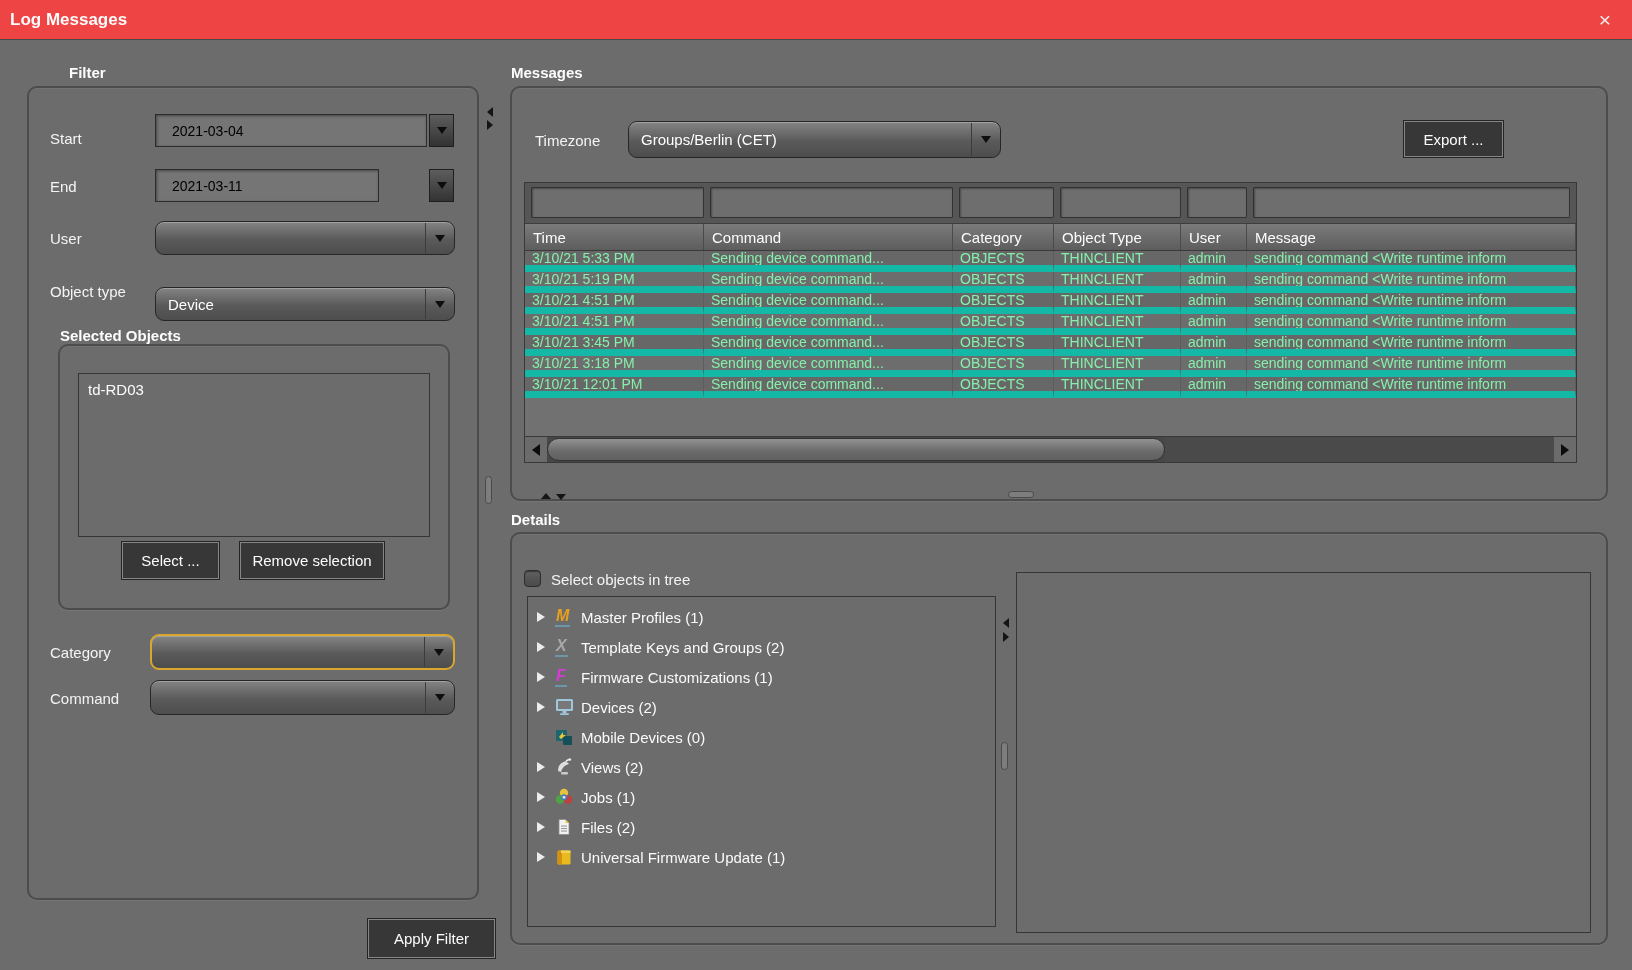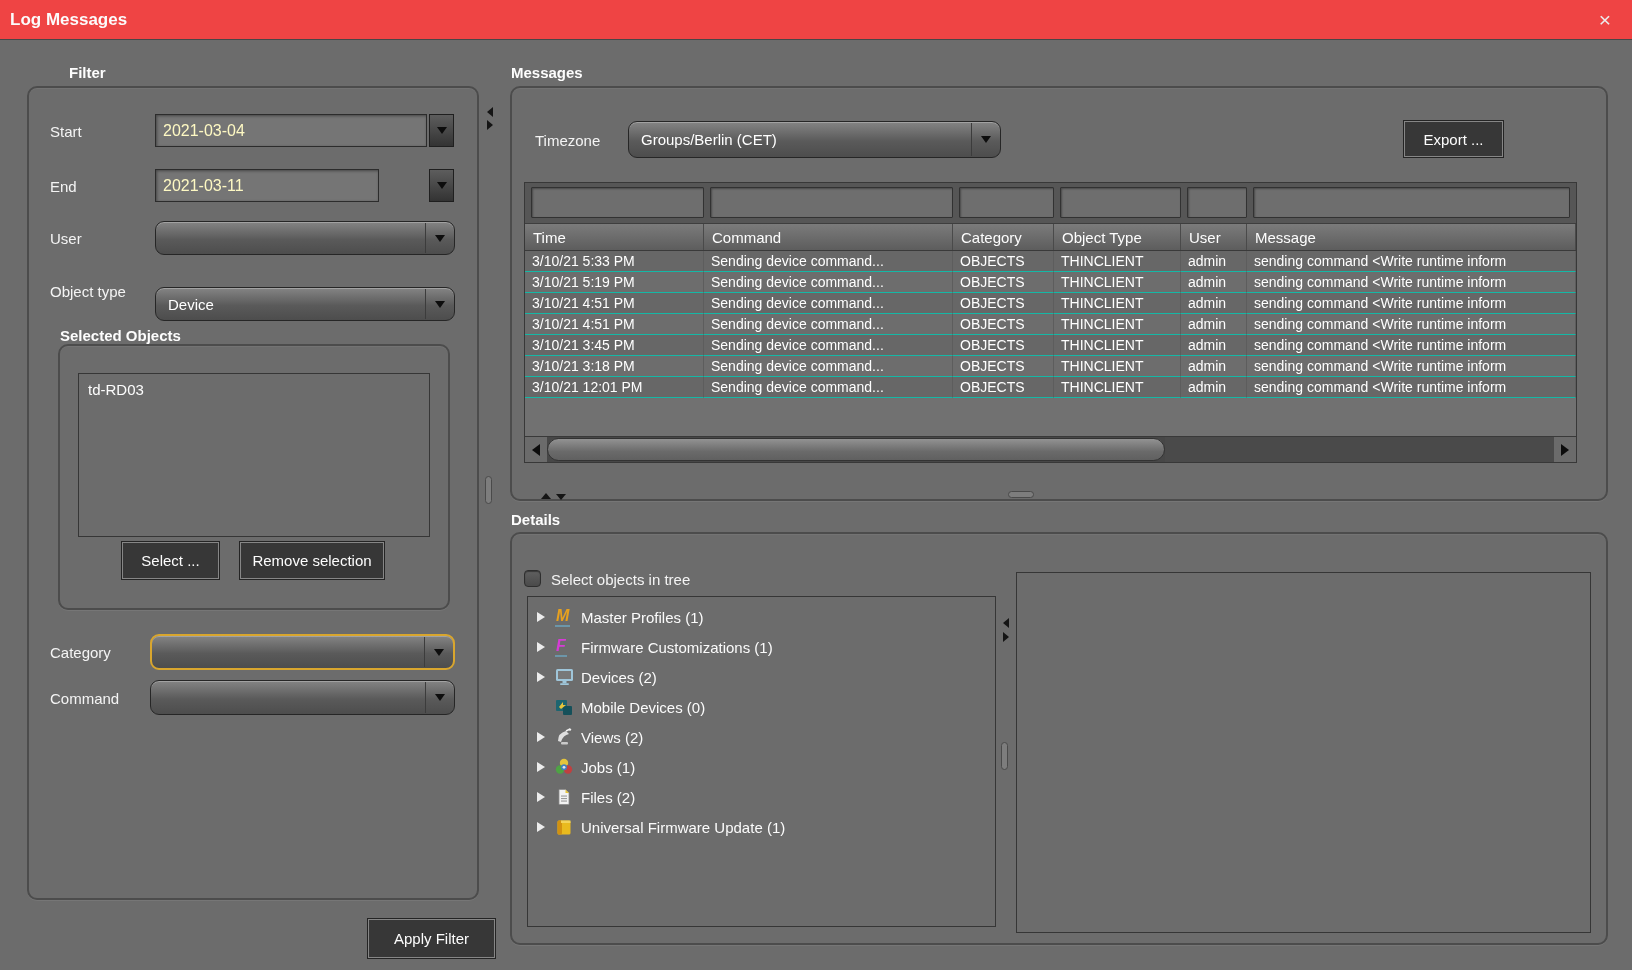--- a/index.html
+++ b/index.html
@@ -13,42 +13,42 @@
   }
   
   .titlebar{position:absolute;left:0;top:0;width:1632px;height:40px;background:#ef4444;border-bottom:1px solid #474747;}
   .titlebar .title{position:absolute;left:10px;top:0;line-height:40px;font-weight:bold;font-size:17px;color:#fcfcfc;}
   .close-x{position:absolute;right:12px;top:0;width:30px;height:40px;line-height:40px;text-align:center;font-size:21px;color:#ececec;cursor:default;}
   
   .grouplabel{position:absolute;font-weight:bold;font-size:15px;color:#fdfdfd;}
   .groupbox{position:absolute;border:2px solid #4c4c4c;border-radius:10px;box-shadow:inset 0 1px 0 rgba(255,255,255,.05), 0 1px 0 rgba(255,255,255,.07);}
   .fieldlabel{position:absolute;color:#f4f4f4;}
   
-  .textfield{position:absolute;background:#757575;border:1px solid #2c2c2c;box-shadow:inset 1px 1px 3px rgba(0,0,0,.4);color:#fef9c3;display:flex;align-items:center;padding:0 7px;font-size:16px;}
+  .textfield{position:absolute;background:#757575;border:1px solid #2c2c2c;box-shadow:inset 1px 1px 3px rgba(0,0,0,.4);color:#000000;display:flex;align-items:center;padding:0 16px;font-size:14px;}
   .dropbtn{position:absolute;background:linear-gradient(#5d5d5d,#333);border:1px solid #1f1f1f;display:flex;align-items:center;justify-content:center;}
   .tri-down{width:0;height:0;border-left:5px solid transparent;border-right:5px solid transparent;border-top:7px solid #0c0c0c;}
   .combo{position:absolute;border-radius:9px;background:linear-gradient(#848484,#5a5a5a 55%,#4d4d4d);border:1px solid #262626;display:flex;align-items:center;color:#fff;padding:0 12px;font-size:15px;box-shadow:inset 0 1px 0 rgba(255,255,255,.25);}
   .combo .arrowzone{position:absolute;right:1px;top:1px;bottom:1px;width:28px;border-left:1px solid #3c3c3c;border-radius:0 8px 8px 0;display:flex;align-items:center;justify-content:center;}
   .combo .arrowzone .tri-down{border-top-color:#0e0e0e;}
   .combo.focus{border:2px solid #d9a62e;}
   
   .btn{position:absolute;background:#373737;border:1px solid #868686;outline:1px solid #242424;color:#fdfdfd;display:flex;align-items:center;justify-content:center;font-size:15px;}
   
   .insetbox{position:absolute;border:1px solid #363636;}
   .list-item{padding:7px 9px;font-size:15px;color:#fdfdfd;}
   
   .tablewrap{position:absolute;border:1px solid #383838;background:#707070;display:flex;flex-direction:column;overflow:hidden;}
   .tgrid{display:grid;grid-template-columns:179px 249px 101px 127px 66px 1fr;}
   .filterrow{height:41px;background:#565656;padding:4px 3px 5px 3px;border-bottom:1px solid #3e3e3e;}
   .tfilter{background:#6e6e6e;border:1px solid #323232;box-shadow:inset 1px 1px 2px rgba(0,0,0,.35);margin:0 3px;border-radius:1px;}
   .headrow{height:27px;background:linear-gradient(#7b7b7b,#5d5d5d);border-bottom:1px solid #3a3a3a;}
   .th{display:flex;align-items:center;padding:0 8px;font-size:15px;color:#fdfdfd;border-right:1px solid #4a4a4a;white-space:nowrap;overflow:hidden;}
   .trow{height:21px;background:#6d6d6d;}
   .trow:nth-child(odd){background:#676767;}
-  .td{display:flex;align-items:center;padding:0 7px;font-size:14px;color:#ffffff;border-right:1px solid #5d5d5d;border-bottom:1px solid #14b8a6;white-space:nowrap;overflow:hidden;}
+  .td{display:flex;align-items:center;padding:0 7px;font-size:14px;color:#86efac;border-right:1px solid #5d5d5d;border-bottom:7px solid #14b8a6;white-space:nowrap;overflow:hidden;}
   .tfill{flex:1;background:#717171;}
   
   .hscroll{height:26px;border-top:1px solid #393939;background:#474747;display:flex;align-items:stretch;}
   .sb-btn{width:22px;background:#6b6b6b;display:flex;align-items:center;justify-content:center;}
   .tri-left{width:0;height:0;border-top:6px solid transparent;border-bottom:6px solid transparent;border-right:8px solid #0c0c0c;}
   .tri-right{width:0;height:0;border-top:6px solid transparent;border-bottom:6px solid transparent;border-left:8px solid #0c0c0c;}
   .sb-thumb{width:618px;margin:1px 0;background:linear-gradient(#929292,#6a6a6a 60%,#606060);border:1px solid #333;border-radius:12px;}
   .sb-track{flex:1;background:#4a4a4a;}
   
   .sp-tri{position:absolute;width:0;height:0;}
@@ -76,21 +76,21 @@
 <body>
 
 <div class="titlebar">
   <div class="title">Log Messages</div>
   <div class="close-x">×</div>
 </div>
 
 <div class="grouplabel" style="left:27px;top:64px;margin-left:42px;">Filter</div>
 <div class="groupbox" style="left:27px;top:86px;width:452px;height:814px;"></div>
 
-<div class="fieldlabel" style="left:50px;top:123px;text-align:right;">Start</div>
+<div class="fieldlabel" style="left:50px;top:130px;text-align:right;">Start</div>
 <div class="textfield" style="left:155px;top:114px;width:272px;height:33px;">2021-03-04</div>
 <div class="dropbtn" style="left:429px;top:114px;width:25px;height:33px;">
     <span class="tri-down"></span>
   </div>
 
 <div class="fieldlabel" style="left:50px;top:178px;">End</div>
 <div class="textfield" style="left:155px;top:169px;width:224px;height:33px;">2021-03-11</div>
 <div class="dropbtn" style="left:429px;top:169px;width:25px;height:33px;">
     <span class="tri-down"></span>
   </div>
@@ -257,20 +257,29 @@
     <span class="ticon">
         <span class="letter icon-m"></span>
       </span>
     <span class="tlabel">Master Profiles (1)</span>
   </div>
   <div class="tree-row">
     <span class="expander">
         <span class="arrow"></span>
       </span>
     <span class="ticon">
+        <span class="letter icon-x"></span>
+      </span>
+    <span class="tlabel">Template Keys and Groups (2)</span>
+  </div>
+  <div class="tree-row">
+    <span class="expander">
+        <span class="arrow"></span>
+      </span>
+    <span class="ticon">
         <span class="letter icon-f"></span>
       </span>
     <span class="tlabel">Firmware Customizations (1)</span>
   </div>
   <div class="tree-row">
     <span class="expander">
         <span class="arrow"></span>
       </span>
     <span class="ticon">
       <svg width="19" height="18" viewBox="0 0 19 18">

